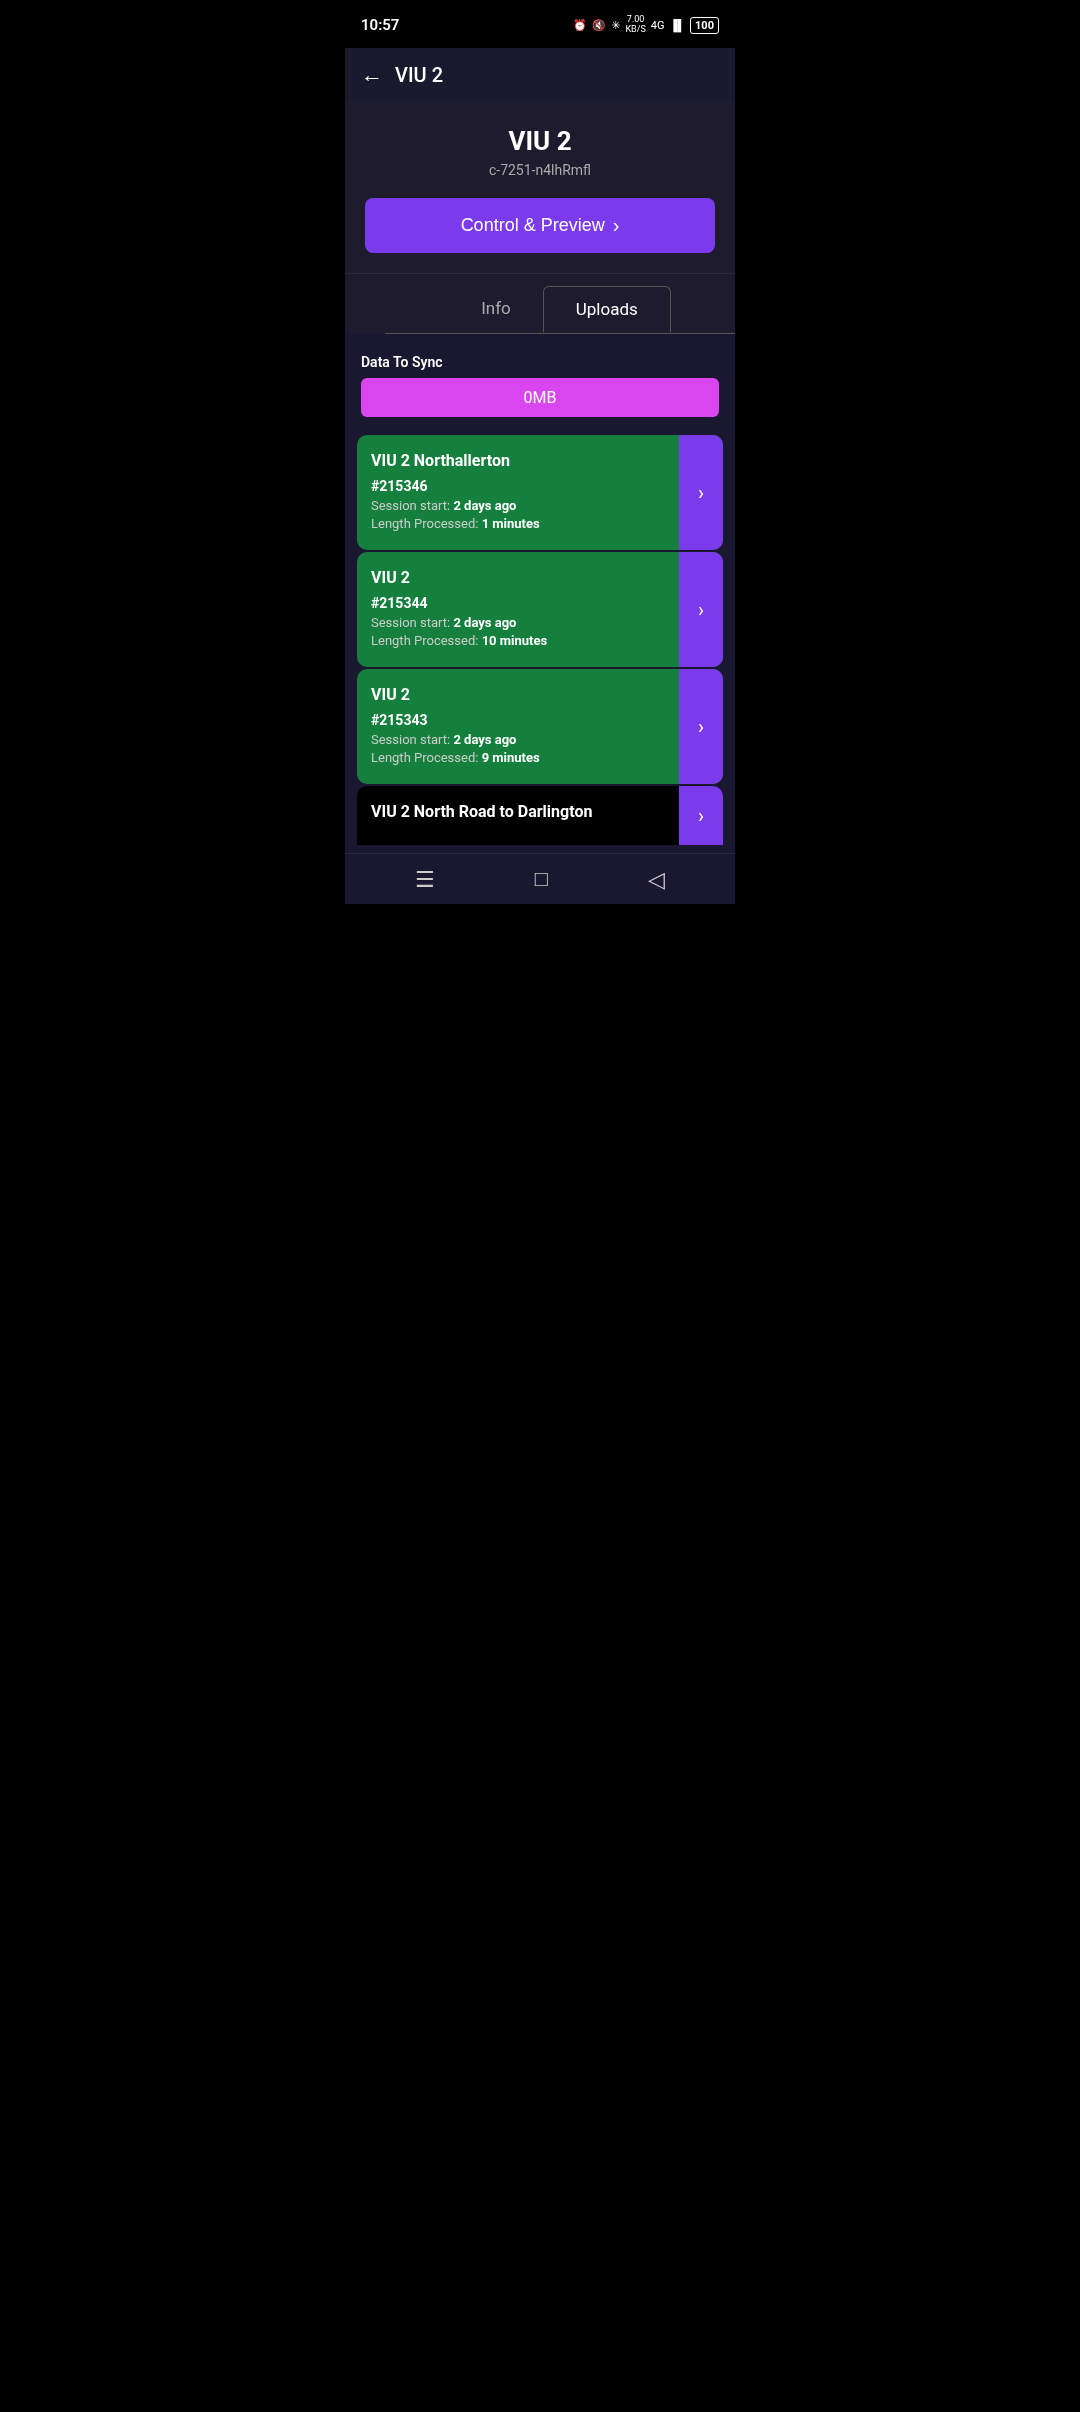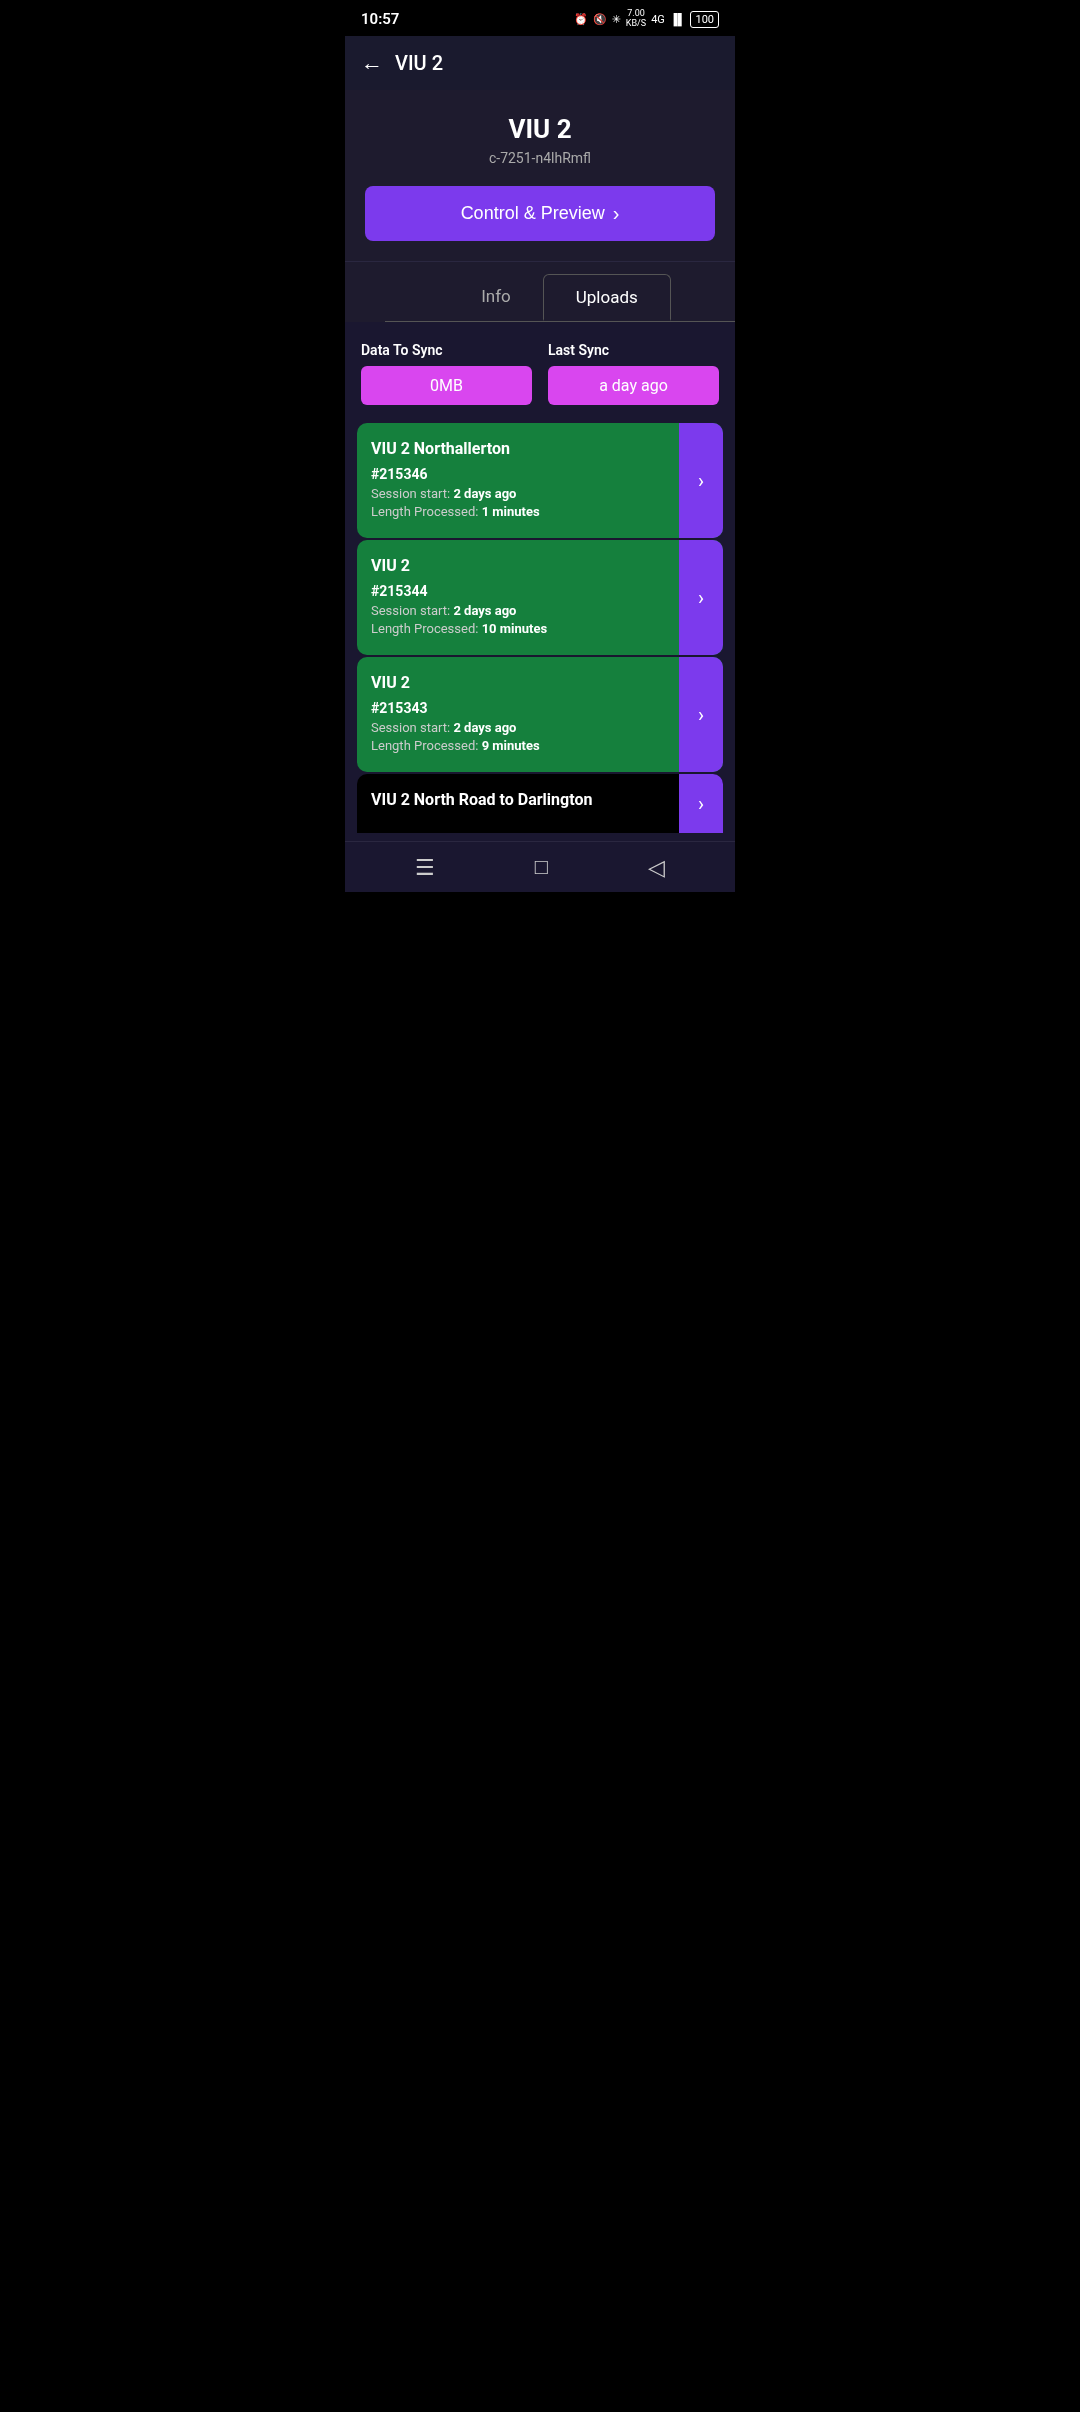--- a/index.html
+++ b/index.html
@@ -15,21 +15,21 @@
       position: relative;
     }
 
     
     .status-bar {
       background: #000;
       display: flex;
       justify-content: space-between;
       align-items: center;
       padding: 8px 16px 6px;
-      height: 36px;
+      height: 48px;
     }
     .status-time {
       font-size: 15px;
       font-weight: 600;
       color: #fff;
     }
     .status-icons {
       display: flex;
       align-items: center;
       gap: 5px;
@@ -37,21 +37,21 @@
       color: #fff;
     }
     .status-icons span {
       font-size: 11px;
     }
     .battery-box {
       border: 1.5px solid #fff;
       border-radius: 3px;
       padding: 1px 4px;
       font-size: 10px;
-      font-weight: 400;
+      font-weight: 700;
       position: relative;
     }
 
     
     .app-bar {
       background: #1a1a2e;
       display: flex;
       align-items: center;
       padding: 14px 16px;
       gap: 12px;
@@ -303,24 +303,20 @@
   <div class="tab-underline"></div>
 </div>
 
 <div class="content">
 
   <div class="sync-info">
     <div class="sync-col">
       <div class="sync-label">Data To Sync</div>
       <div class="sync-value">0MB</div>
     </div>
-    <div class="sync-col">
-      <div class="sync-label">Last Sync</div>
-      <div class="sync-value">a day ago</div>
-    </div>
   </div>
 
 
   <div class="sessions-list">
 
     <div class="session-card">
       <div class="session-card-content">
         <div class="session-name">VIU 2 Northallerton</div>
         <div class="session-id">#215346</div>
         <div class="session-meta">

